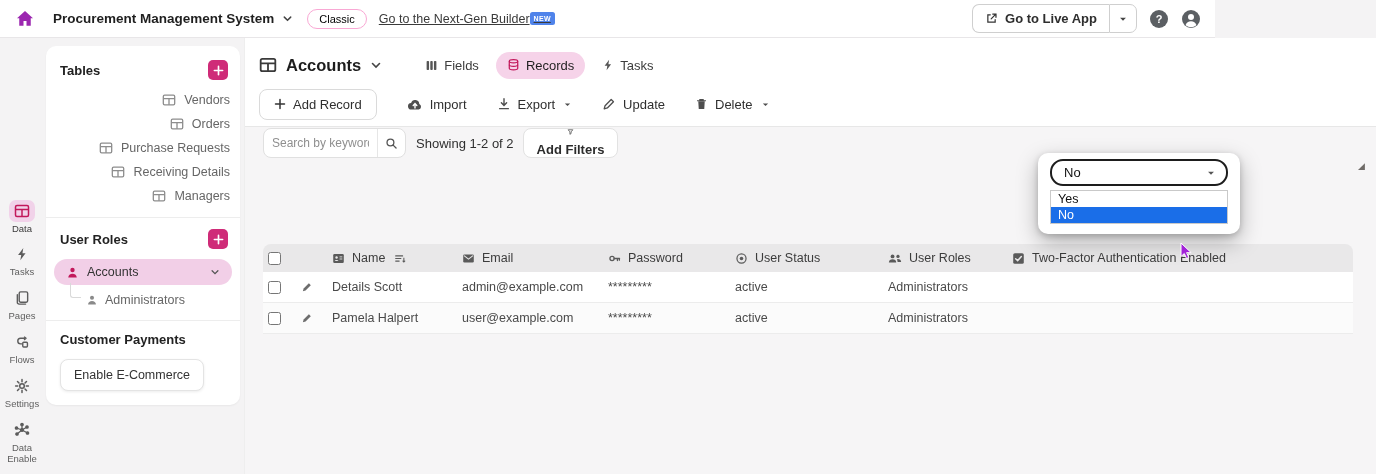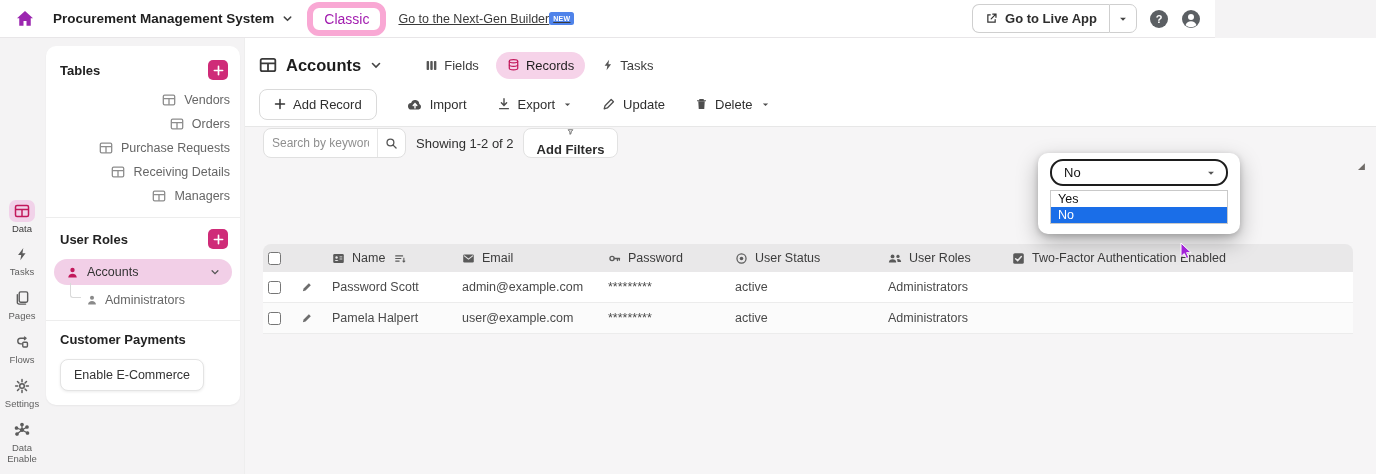--- a/index.html
+++ b/index.html
@@ -5,21 +5,21 @@
   * { margin:0; padding:0; box-sizing:border-box; }
   html,body { width:1376px; height:474px; }
   body { font-family:"Liberation Sans","DejaVu Sans",sans-serif; background:#f4f3f4; color:#333; overflow:hidden; }
   .stage { position:relative; width:1376px; height:474px; }
 
   
   .topbar { position:absolute; left:0; top:0; width:1215px; height:38px; background:#fff; border-bottom:1px solid #e8e6e8; display:flex; align-items:center; z-index:5; }
   .home-btn { margin-left:13px; width:24px; height:24px; display:flex; align-items:center; justify-content:center; cursor:pointer; }
   .app-title { margin-left:16px; font-size:13.5px; font-weight:bold; color:#1f1f1f; }
   .title-caret { margin-left:8px; color:#444; display:flex; }
-  .classic-pill { margin-left:14px; border:6px solid #f9a8d4; border-radius:12px; padding:3px 11px; font-size:14px; color:#a21caf; background:#fff; }
+  .classic-pill { margin-left:14px; border:1px solid #f9a8d4; border-radius:12px; padding:3px 11px; font-size:11px; color:#000000; background:#fff; }
   .builder-link { margin-left:12px; font-size:12.5px; color:#3a3a3a; text-decoration:underline; cursor:pointer; display:flex; align-items:center; }
   .new-badge { display:inline-block; background:#4f83ea; color:#fff; font-size:7px; font-weight:bold; letter-spacing:.3px; border-radius:2.5px; padding:3px 4px; text-decoration:none; }
   .topbar-right { margin-left:auto; display:flex; align-items:center; margin-right:14px; }
   .live-app { display:flex; }
   .live-app-main { display:flex; align-items:center; gap:7px; border:1px solid #cfcfcf; border-right:none; border-radius:7px 0 0 7px; background:#fff; padding:6px 12px; font-size:13px; font-weight:bold; color:#2e2e2e; cursor:pointer; }
   .live-app-caret { border:1px solid #cfcfcf; border-radius:0 7px 7px 0; background:#fff; padding:6px 8px; display:flex; align-items:center; cursor:pointer; color:#444; }
   .round-ic { margin-left:12px; cursor:pointer; display:flex; }
 
   
   .rail { position:absolute; left:0; top:23px; width:44px; bottom:0; display:flex; flex-direction:column; align-items:center; padding-top:8px;justify-content:flex-end; }
@@ -468,21 +468,21 @@
 
         <div class="grid trow">
           <div class="td cb-cell">
             <input type="checkbox" style="">
           </div>
           <div class="td pencil-cell">
             <svg width="12" height="12" viewBox="0 0 16 16">
                 <path d="M2.5 13.5l1-3.6 7-7 2.6 2.6-7 7z" fill="currentColor"></path>
               </svg>
           </div>
-          <div class="td">Password Scott</div>
+          <div class="td">Details Scott</div>
           <div class="td">admin@example.com</div>
           <div class="td">*********</div>
           <div class="td">active</div>
           <div class="td">Administrators</div>
           <div class="td"></div>
         </div>
 
         <div class="grid trow alt">
           <div class="td cb-cell">
             <input type="checkbox" style="">

